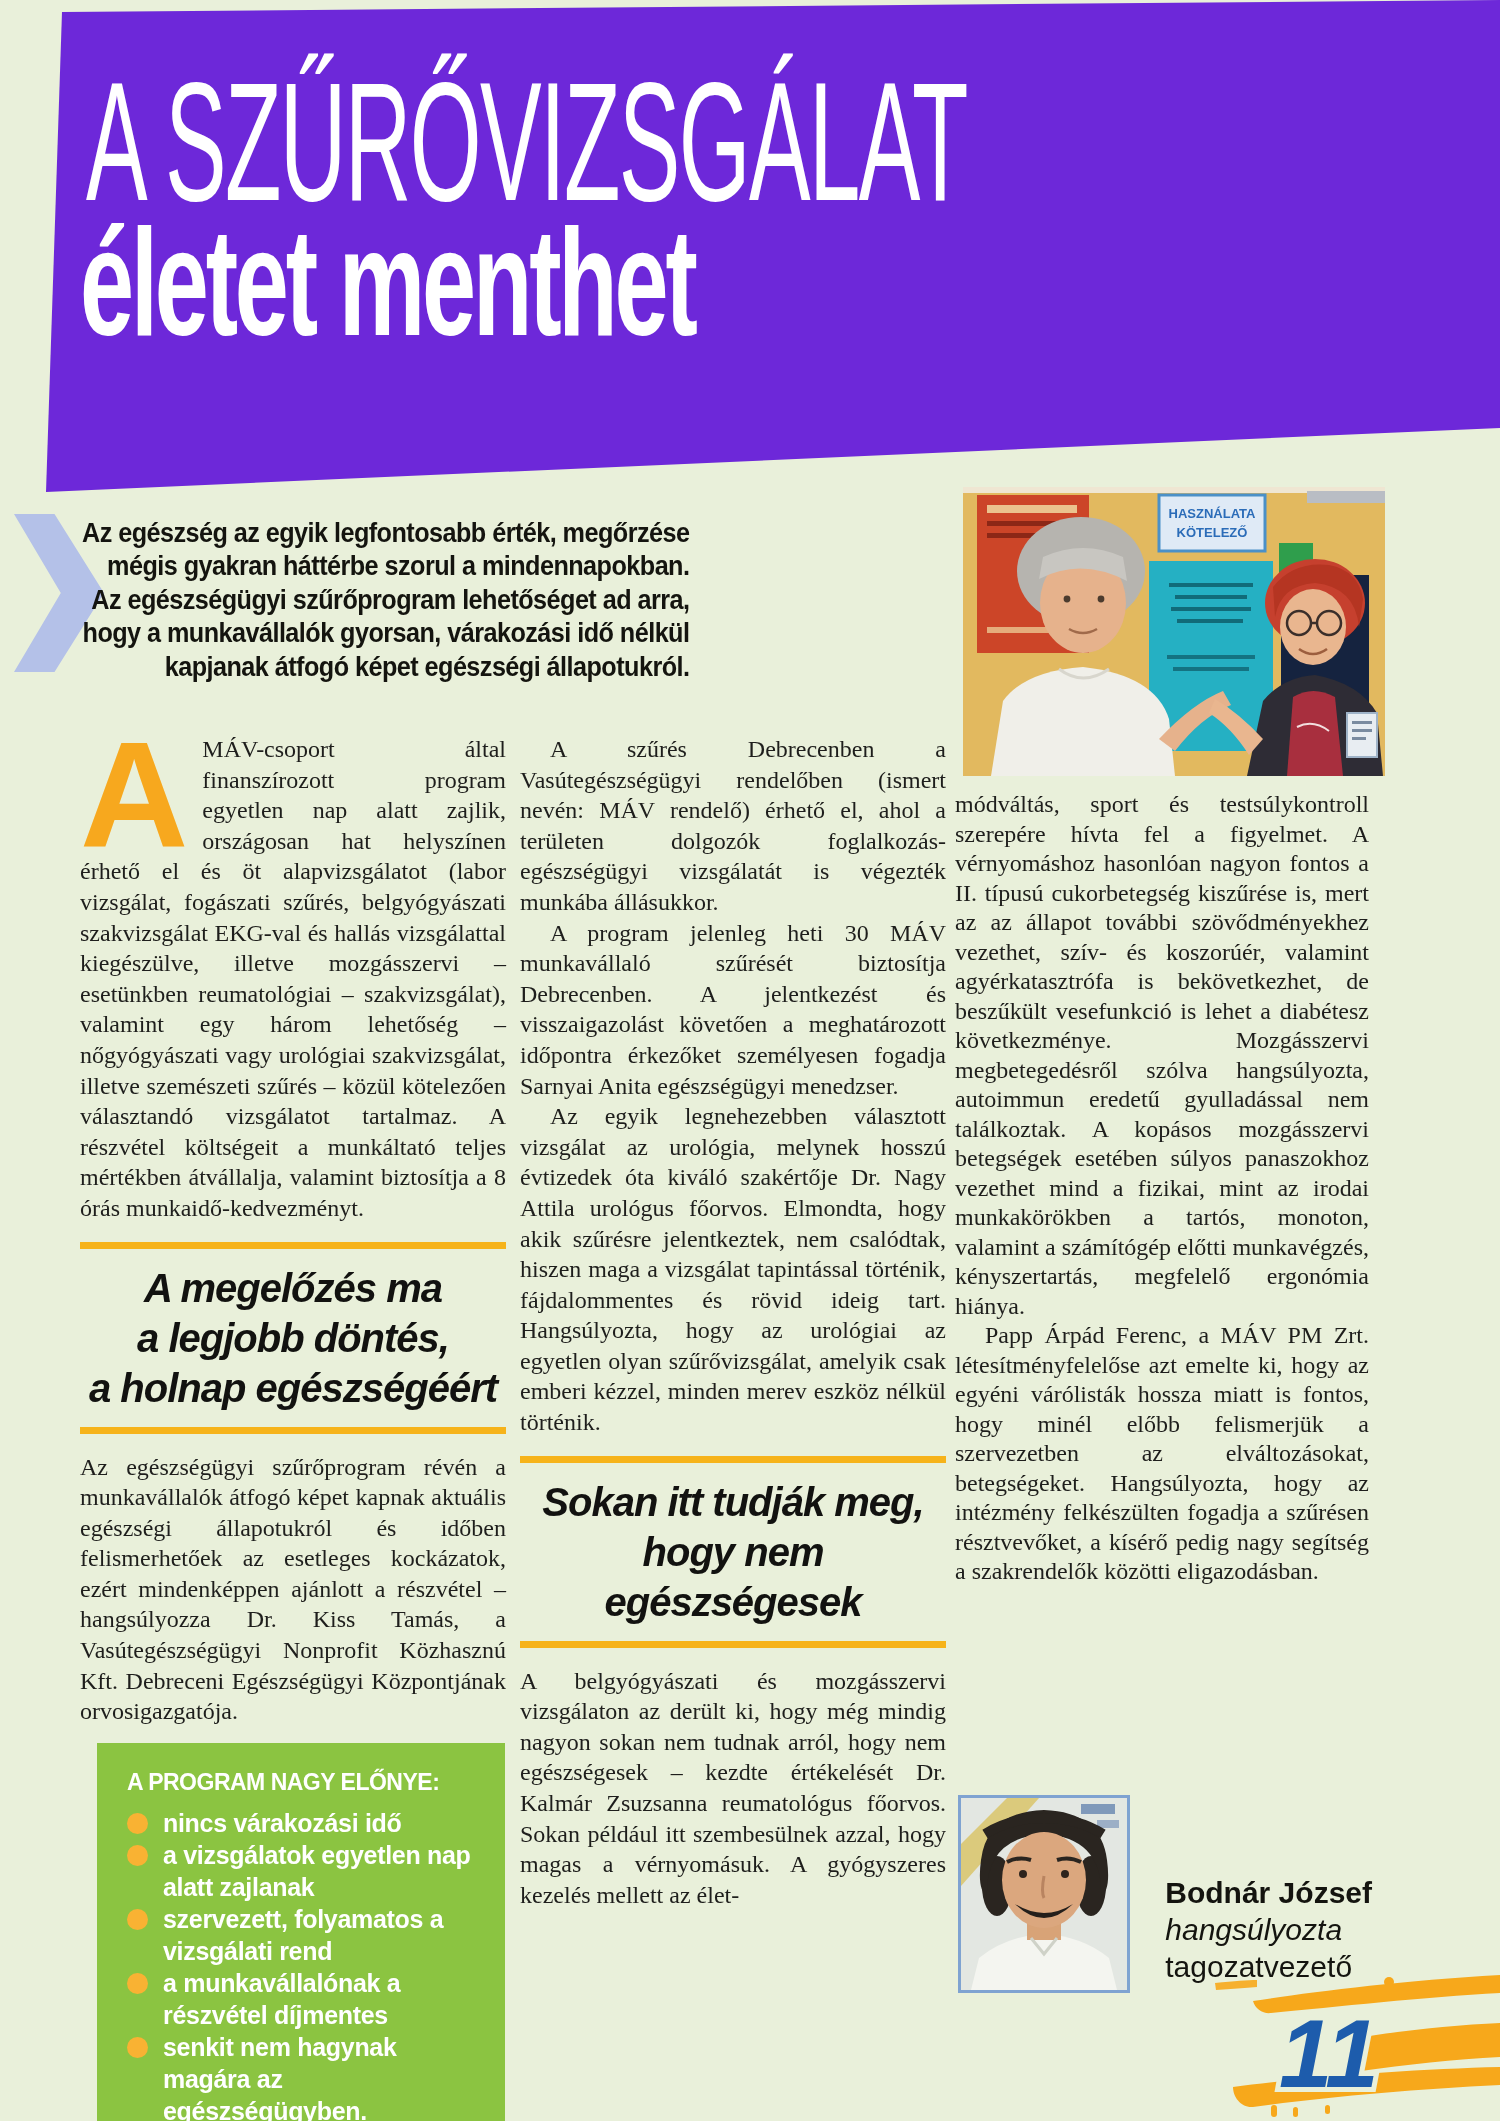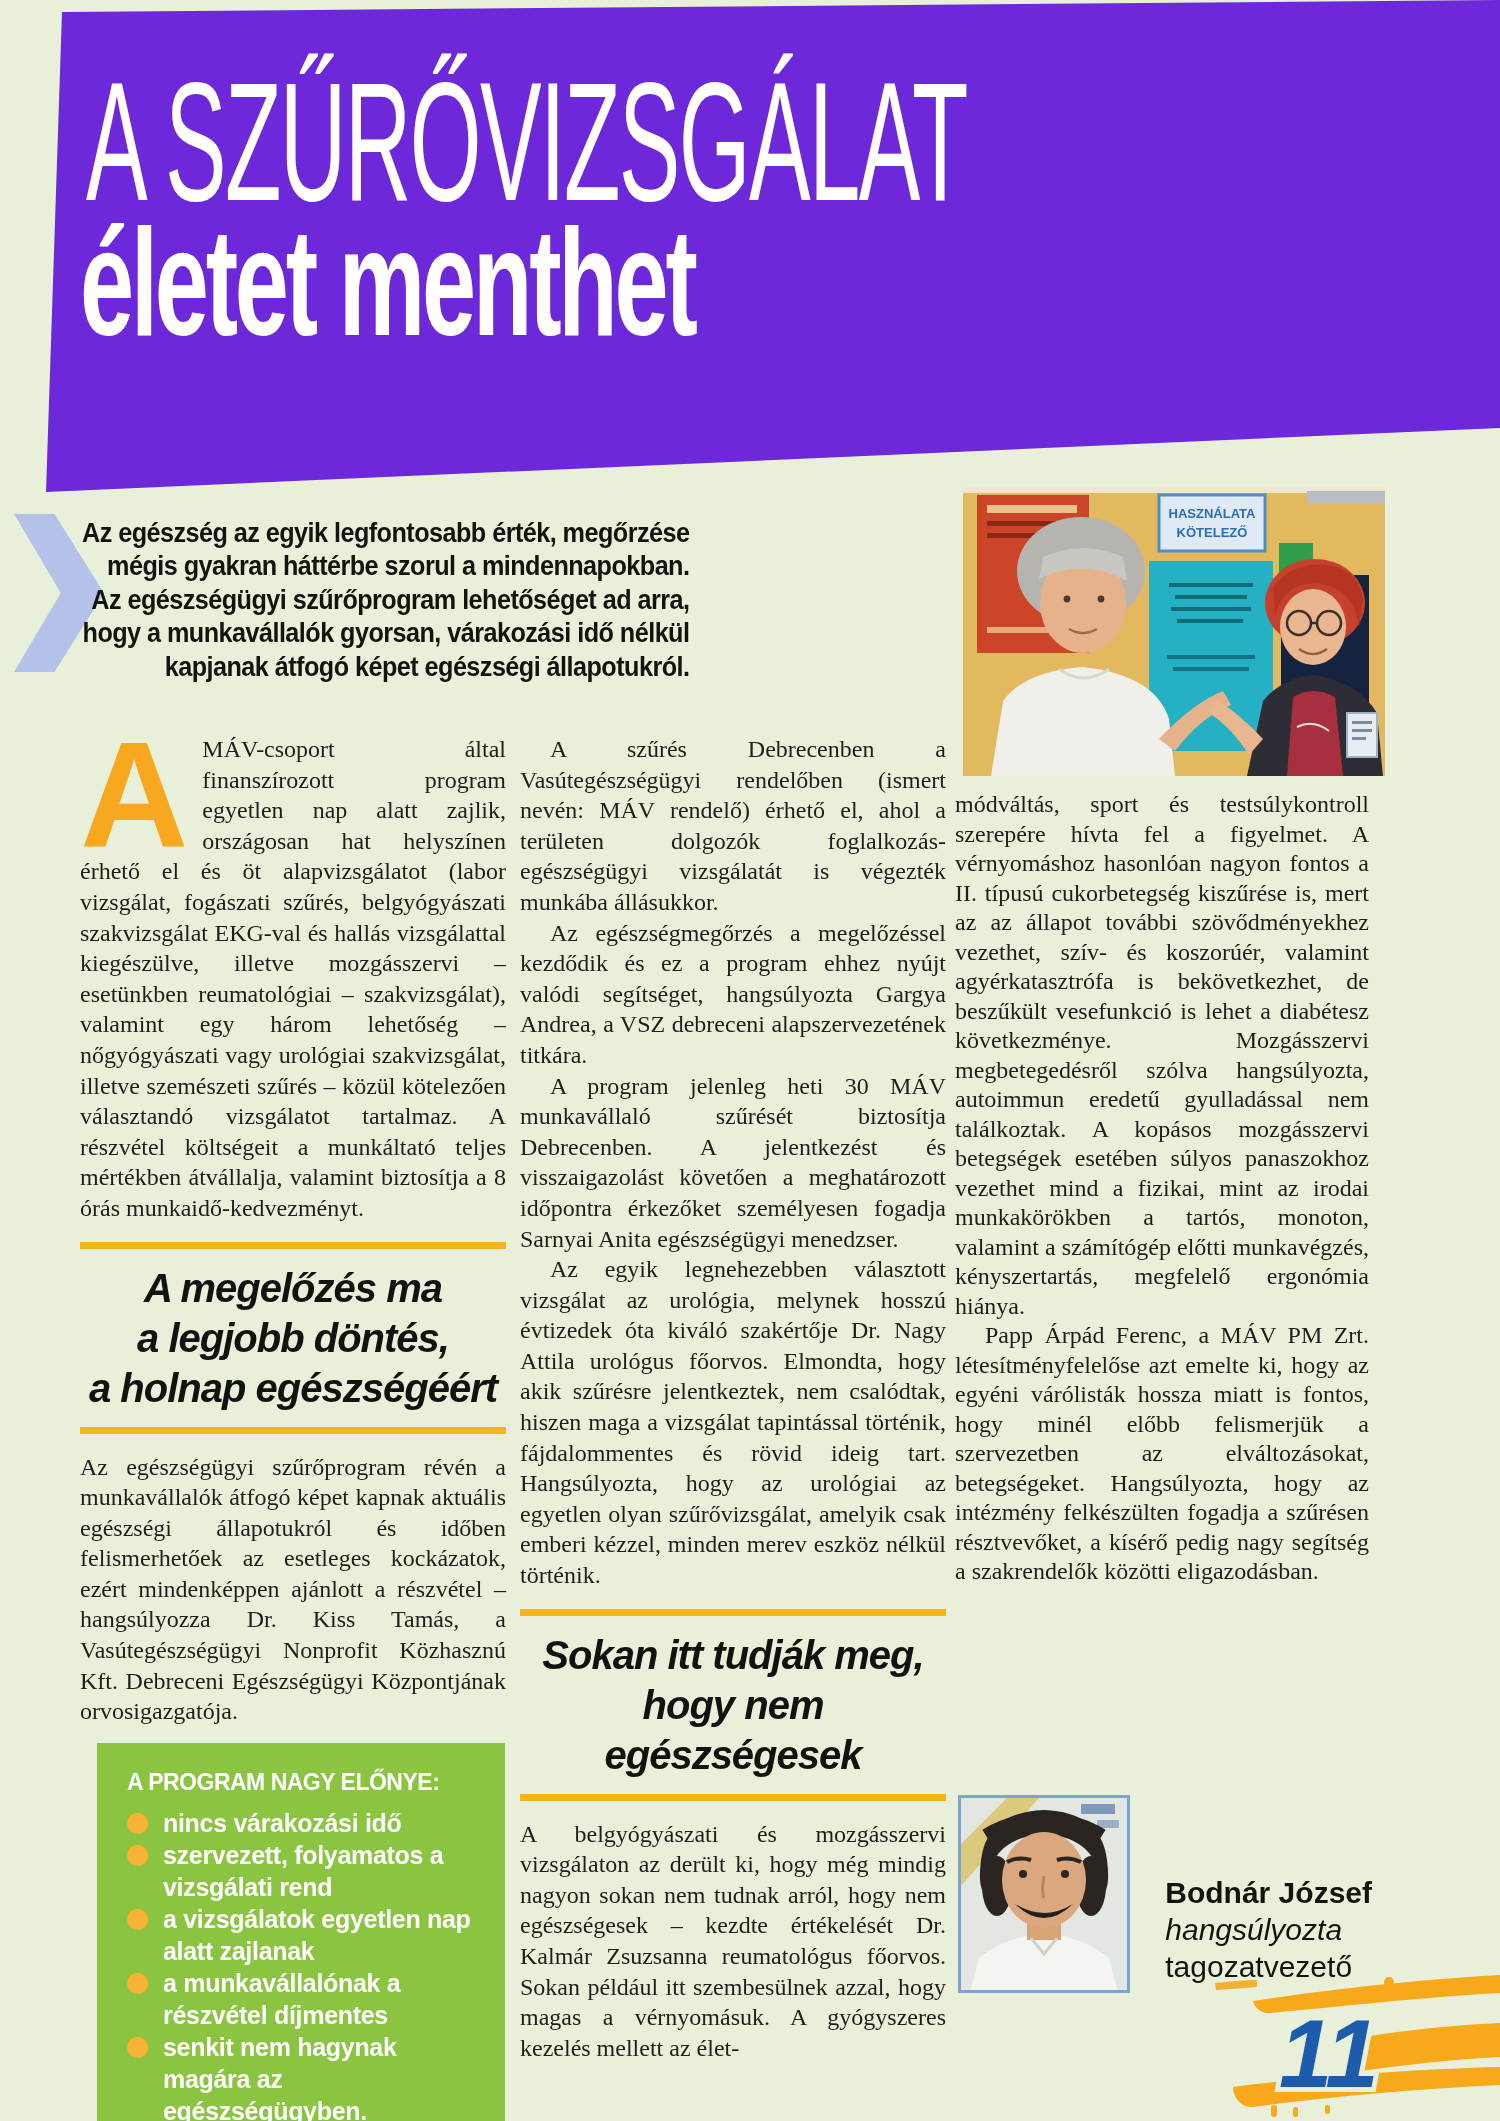--- a/index.html
+++ b/index.html
@@ -191,31 +191,30 @@
       <div>A megelőzés ma</div>
       <div>a legjobb döntés,</div>
       <div>a holnap egészségéért</div>
     </div>
     <div class="rule bot"></div>
     <p>Az egészségügyi szűrőprogram révén a munkavállalók átfogó képet kapnak aktuális egészségi állapotukról és időben felismerhetőek az esetleges kockázatok, ezért mindenképpen ajánlott a részvétel – hangsúlyozza Dr. Kiss Tamás, a Vasútegészségügyi Nonprofit Közhasznú Kft. Debreceni Egészségügyi Központjának orvosigazgatója.</p>
     <div class="benefits">
       <h3>A PROGRAM NAGY ELŐNYE:</h3>
       <ul>
         <li><span class="dot"></span><span>nincs várakozási idő</span></li>
+        <li><span class="dot"></span><span>a vizsgálatok egyetlen nap alatt zajlanak</span></li>
         <li><span class="dot"></span><span>szervezett, folyamatos a vizsgálati rend</span></li>
-        <li><span class="dot"></span><span>a vizsgálatok egyetlen nap alatt zajlanak</span></li>
         <li><span class="dot"></span><span>a munkavállalónak a részvétel díjmentes</span></li>
         <li><span class="dot"></span><span>senkit nem hagynak magára az egészségügyben.</span></li>
       </ul>
     </div>
   </div>
 
   <div class="col" id="col2">
     <p class="ind">A szűrés Debrecenben a Vasútegészségügyi rendelőben (ismert nevén: MÁV rendelő) érhető el, ahol a területen dolgozók foglalkozás-egészségügyi vizsgálatát is végezték munkába állásukkor.</p>
-    <p class="ind">Az egészségmegőrzés a megelőzéssel kezdődik és ez a program ehhez nyújt valódi segítséget, hangsúlyozta Gargya Andrea, a VSZ debreceni alapszervezetének titkára.</p>
     <p class="ind">A program jelenleg heti 30 MÁV munkavállaló szűrését biztosítja Debrecenben. A jelentkezést és visszaigazolást követően a meghatározott időpontra érkezőket személyesen fogadja Sarnyai Anita egészségügyi menedzser.</p>
     <p class="ind">Az egyik legnehezebben választott vizsgálat az urológia, melynek hosszú évtizedek óta kiváló szakértője Dr. Nagy Attila urológus főorvos. Elmondta, hogy akik szűrésre jelentkeztek, nem csalódtak, hiszen maga a vizsgálat tapintással történik, fájdalommentes és rövid ideig tart. Hangsúlyozta, hogy az urológiai az egyetlen olyan szűrővizsgálat, amelyik csak emberi kézzel, minden merev eszköz nélkül történik.</p>
     <div class="rule top"></div>
     <div class="subhead">
       <div>Sokan itt tudják meg,</div>
       <div>hogy nem</div>
       <div>egészségesek</div>
     </div>
     <div class="rule bot"></div>
     <p>A belgyógyászati és mozgásszervi vizsgálaton az derült ki, hogy még mindig nagyon sokan nem tudnak arról, hogy nem egészségesek – kezdte értékelését Dr. Kalmár Zsuzsanna reumatológus főorvos. Sokan például itt szembesülnek azzal, hogy magas a vérnyomásuk. A gyógyszeres kezelés mellett az élet-</p>

